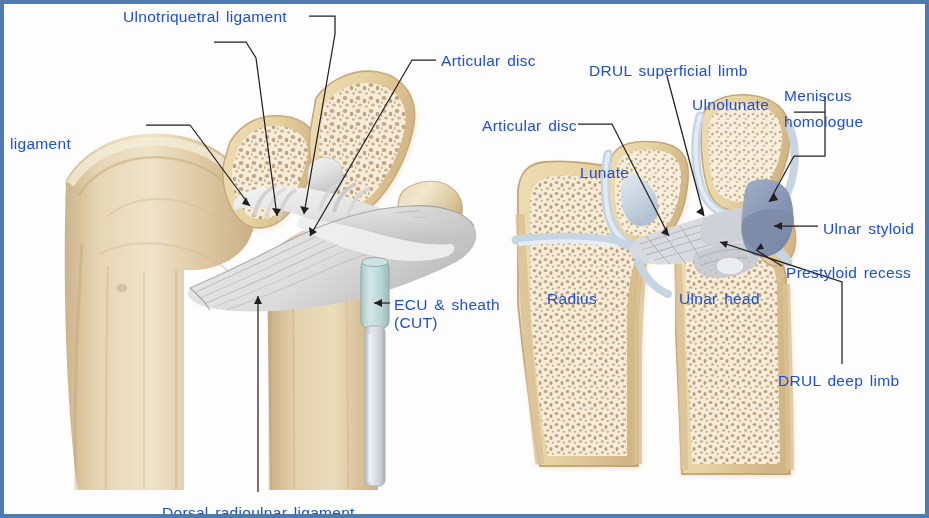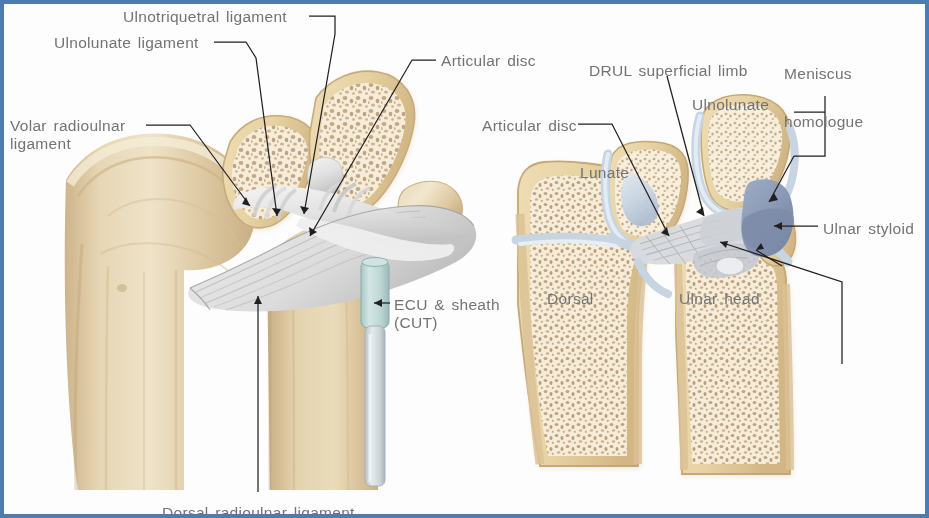--- a/index.html
+++ b/index.html
@@ -18,21 +18,21 @@
     font-family: "Liberation Sans", sans-serif;
   }
   #art {
     position: absolute;
     left: 0; top: 0;
     width: 929px;
     height: 518px;
   }
   .lbl {
     position: absolute;
-    color: #737373;
+    color: #1d4ed8;
     font-family: "Liberation Sans", sans-serif;
     font-size: 15.5px;
     line-height: 17px;
     letter-spacing: 0.3px;
     white-space: pre;
     word-spacing: 2px;
   }
 </style>
 </head>
 <body>
@@ -447,47 +447,47 @@
       <path d="M778,262 L752,246"></path>
       <polygon points="752,246 760,245 757,239" fill="#231f20" stroke="none"></polygon>
 
       <path d="M838,360 L838,278 L716,238"></path>
       <polygon points="716,238 724,237 722,244" fill="#231f20" stroke="none"></polygon>
     </g>
   </svg>
 
   <div class="lbl" style="left:119px; top:4px;">Ulnotriquetral ligament</div>
 
-  <div class="lbl" style="left:50px; top:30px;">Ulnolunate ligament</div>
 
   <div class="lbl" style="left:437px; top:48px;">Articular disc</div>
 
-  <div class="lbl" style="left:6px; top:113px;">Volar radioulnar</div>
 
   <div class="lbl" style="left:6px; top:131px;">ligament</div>
 
   <div class="lbl" style="left:390px; top:292px;">ECU &amp; sheath</div>
 
   <div class="lbl" style="left:390px; top:310px;">(CUT)</div>
 
   <div class="lbl" style="left:158px; top:500px;">Dorsal radioulnar ligament</div>
 
   <div class="lbl" style="left:585px; top:58px;">DRUL superficial limb</div>
 
-  <div class="lbl" style="left:780px; top:61px;text-align:center;">Meniscus</div>
+  <div class="lbl" style="left:780px; top:83px;text-align:center;">Meniscus</div>
 
   <div class="lbl" style="left:780px; top:85px;margin-top:24px;">homologue</div>
 
   <div class="lbl" style="left:688px; top:92px;">Ulnolunate</div>
 
   <div class="lbl" style="left:478px; top:113px;">Articular disc</div>
 
   <div class="lbl" style="left:576px; top:160px;">Lunate</div>
 
   <div class="lbl" style="left:819px; top:216px;text-align:center;">Ulnar styloid</div>
 
-
-  <div class="lbl" style="left:543px; top:286px;">Dorsal</div>
+  <div class="lbl" style="left:782px; top:260px;">Prestyloid recess</div>
+
+  <div class="lbl" style="left:543px; top:286px;">Radius</div>
 
   <div class="lbl" style="left:675px; top:286px;text-align:right;">Ulnar head</div>
 
+  <div class="lbl" style="left:774px; top:368px;">DRUL deep limb</div>
 
 </div>
 
 </body></html>

